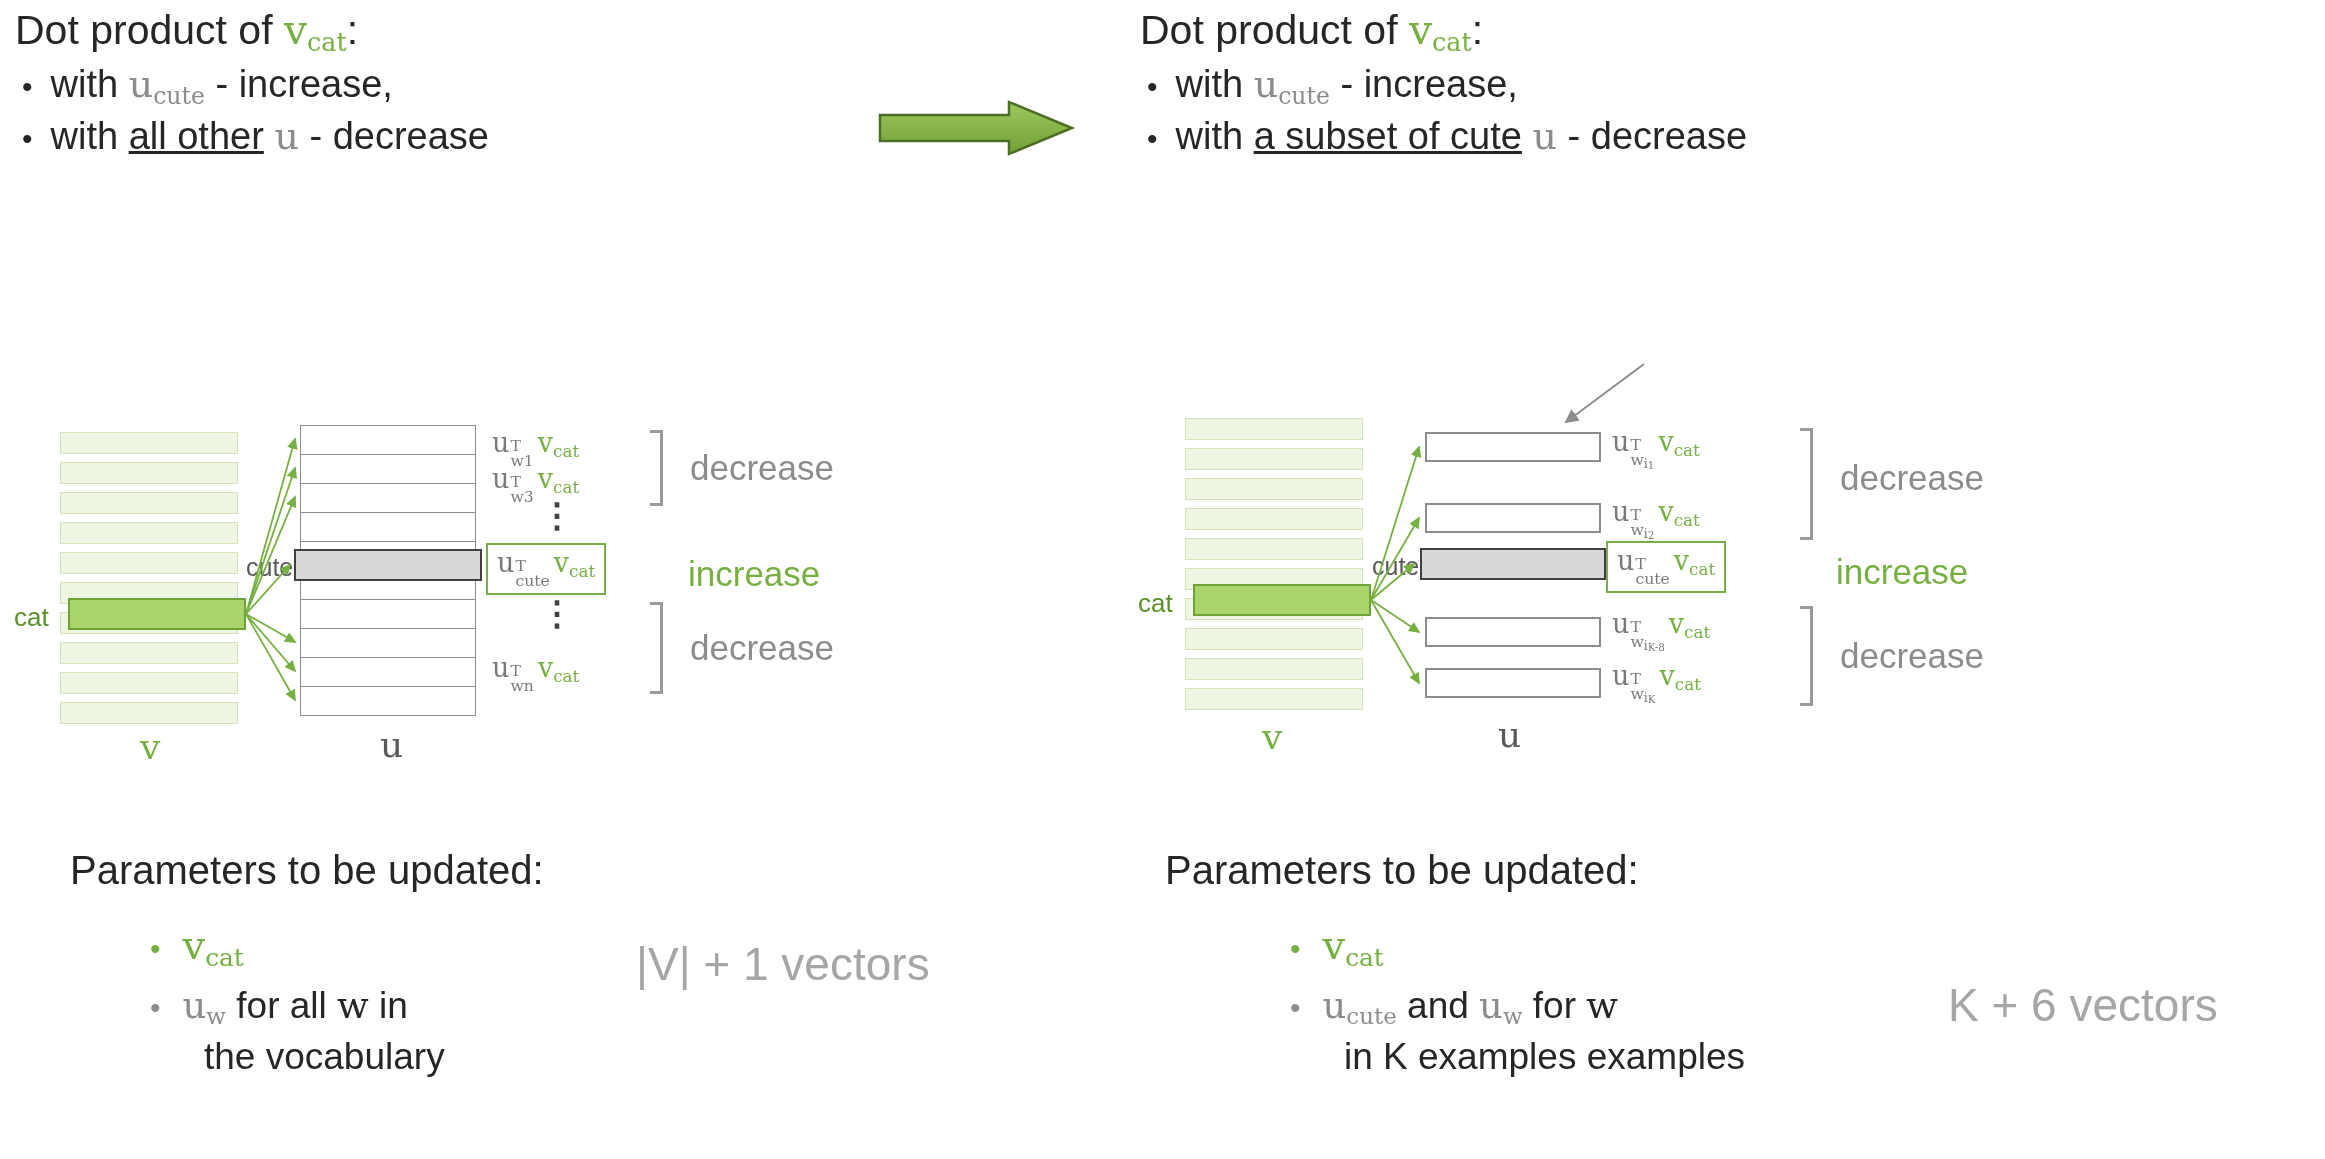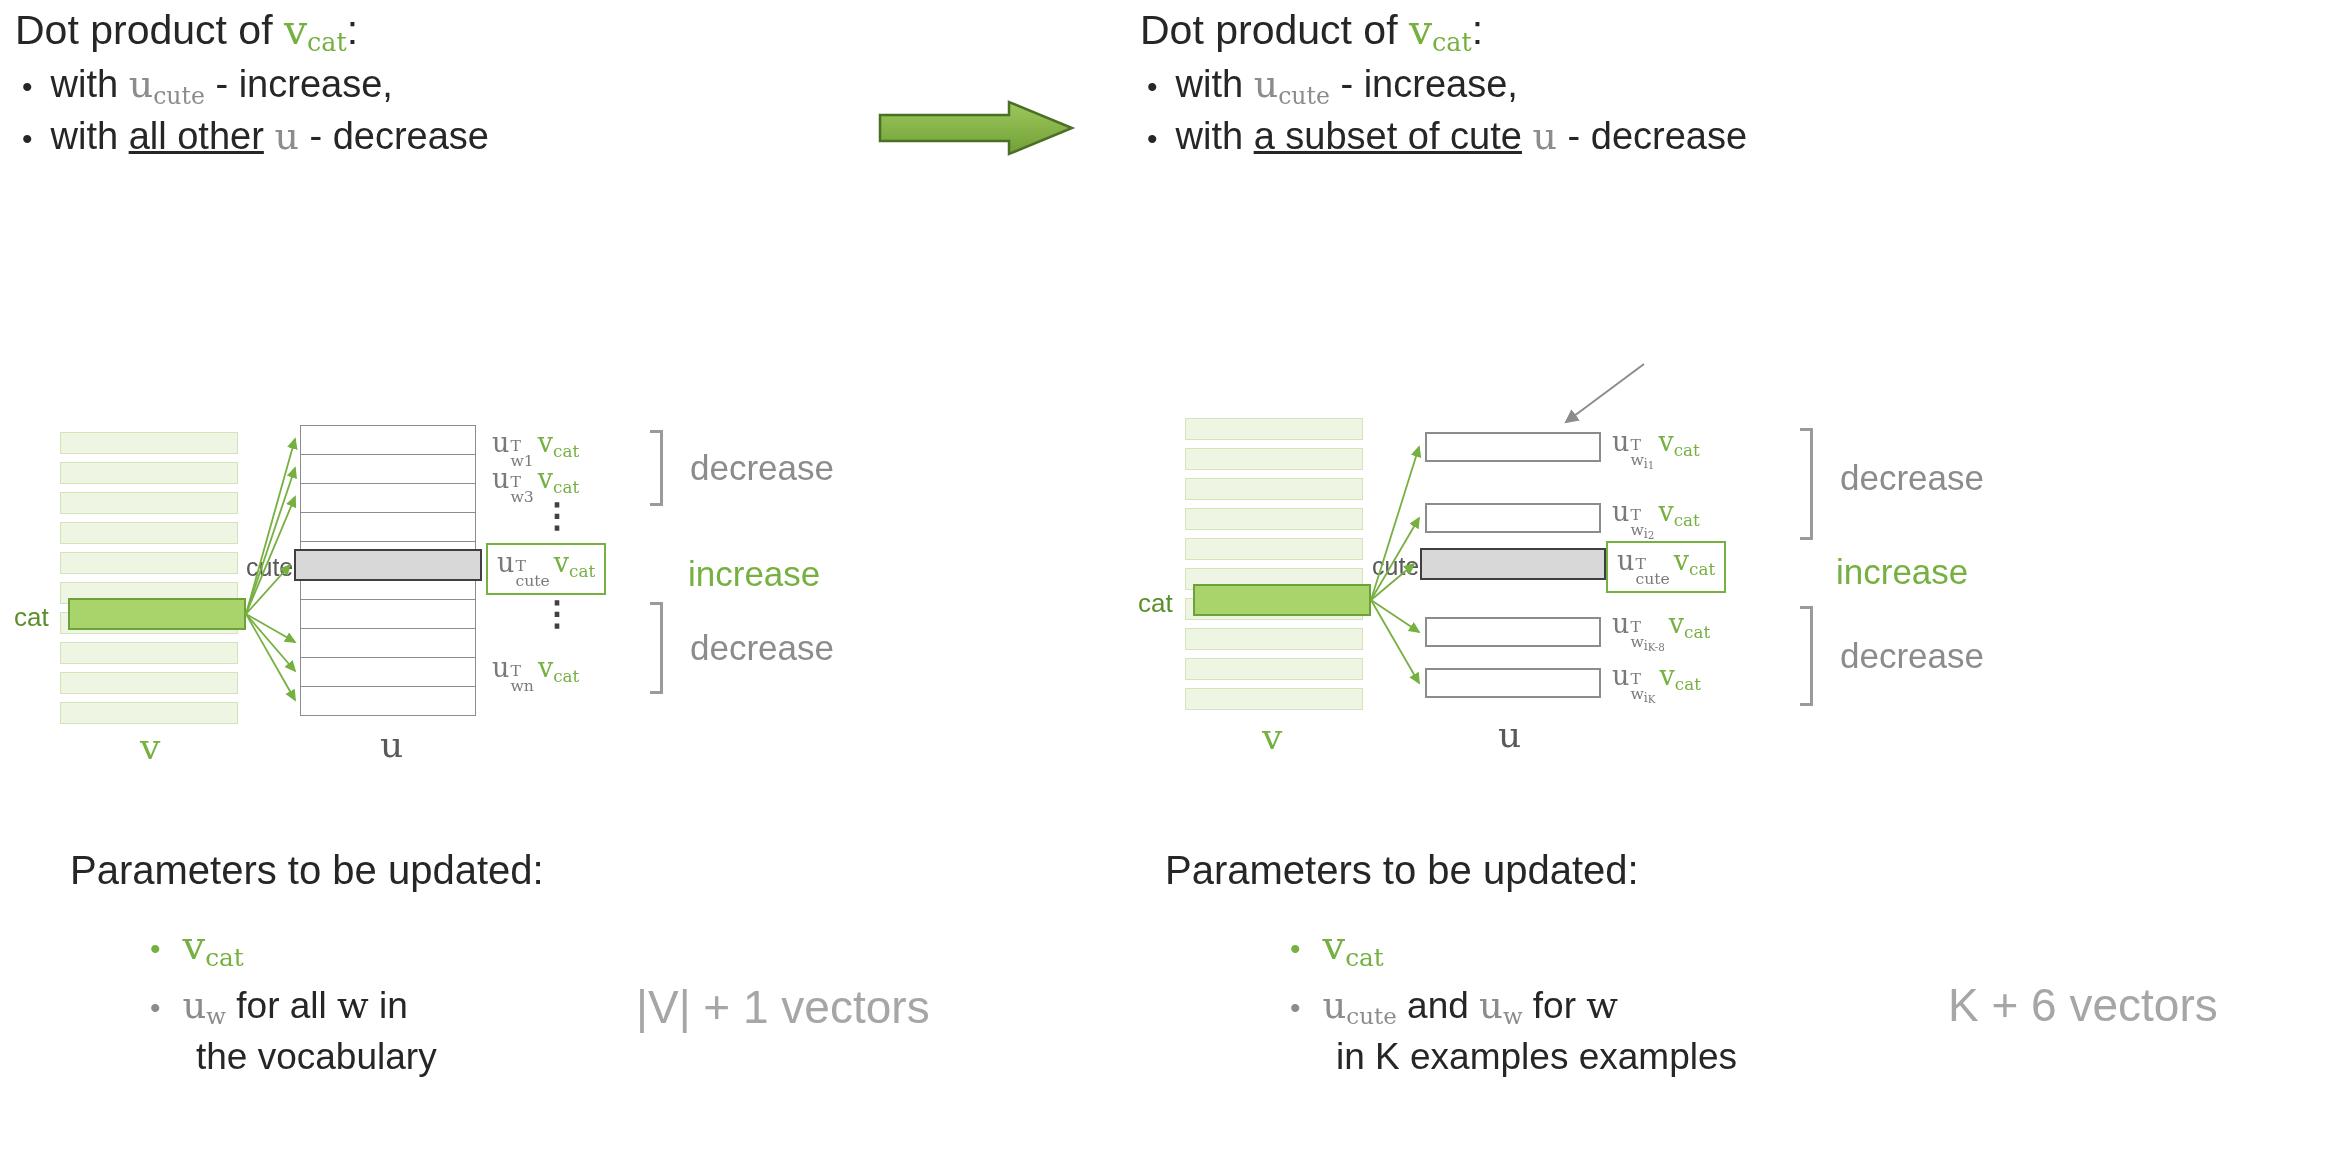--- a/index.html
+++ b/index.html
@@ -32,21 +32,21 @@
   .s2{font-size:80%;vertical-align:-0.22em;}
   .s3{font-size:66%;vertical-align:-0.4em;}
   .mbox{border:2px solid #76b041;padding:2px 9px 5px;display:inline-block;background:#fff;}
   .ann{font-size:35px;color:#8c8c8c;white-space:nowrap;}
   .ann.green{color:#76b041;}
   .rbr{border:3px solid #9a9a9a;border-left:none;width:13px;}
   .dots{font-size:34px;font-weight:bold;color:#404040;line-height:0.9;}
   .mlabel{font-size:36px;}
   .ptitle{font-size:40px;white-space:nowrap;}
   .pitem{font-size:37px;display:flex;gap:22px;align-items:baseline;white-space:nowrap;}
-  .pline2{font-size:37px;white-space:nowrap;}
+  .pline2{font-size:37px;white-space:nowrap;margin-left:8px;}
   .pcount{font-size:46px;color:#a6a6a6;white-space:nowrap;}
 </style>
 </head>
 <body>
 
 <div class="abs title" style="left:15px;top:6px">
   <span>Dot product of </span><span class="mi green"><span>v</span><span class="sub">cat</span></span><span>:</span>
 </div>
 <div class="abs bullet" style="left:22px;top:62px">
   <span class="bdot">•</span>
@@ -226,21 +226,21 @@
 <div class="abs ptitle" style="left:70px;top:848px">Parameters to be updated:</div>
 <div class="abs pitem" style="left:150px;top:922px">
   <span class="bdot green">•</span>
   <span class="mi green" style="font-size:40px"><span>v</span><span class="sub">cat</span></span>
 </div>
 <div class="abs pitem" style="left:150px;top:984px">
   <span class="bdot grayt">•</span>
   <span><span class="mi grayt"><span>u</span><span class="sub">w</span></span><span> for all </span><span class="mi">w</span><span> in</span></span>
 </div>
 <div class="abs pline2" style="left:196px;top:1036px">the vocabulary</div>
-<div class="abs pcount" style="left:636px;top:980px">|V| + 1 vectors</div>
+<div class="abs pcount" style="left:636px;top:937px">|V| + 1 vectors</div>
 
 <div class="abs ptitle" style="left:1165px;top:848px">Parameters to be updated:</div>
 <div class="abs pitem" style="left:1290px;top:922px">
   <span class="bdot green">•</span>
   <span class="mi green" style="font-size:40px"><span>v</span><span class="sub">cat</span></span>
 </div>
 <div class="abs pitem" style="left:1290px;top:984px">
   <span class="bdot grayt">•</span>
   <span><span class="mi grayt"><span>u</span><span class="sub">cute</span></span><span> and </span><span class="mi grayt"><span>u</span><span class="sub">w</span></span><span> for </span><span class="mi">w</span></span>
 </div>

